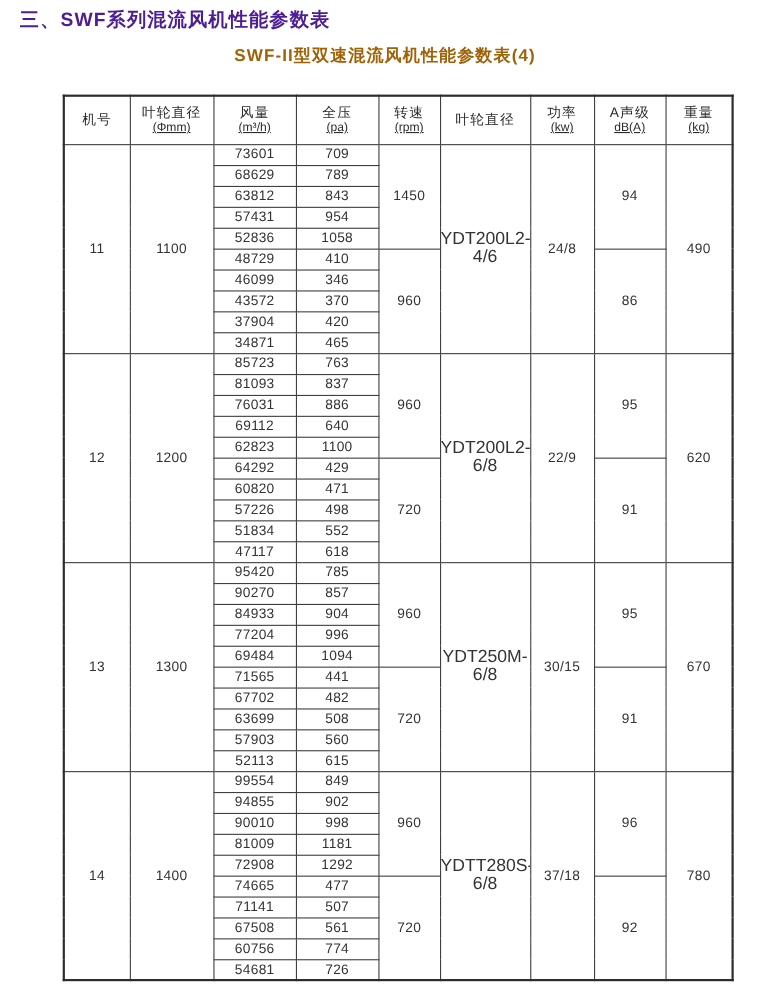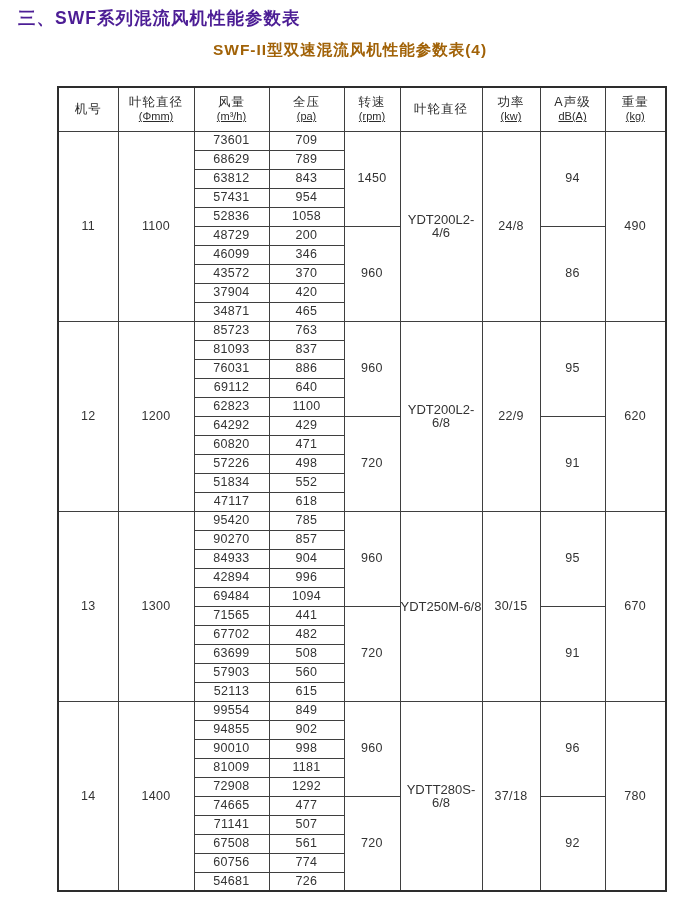--- a/index.html
+++ b/index.html
@@ -79,21 +79,21 @@
     letter-spacing: 0;
     text-decoration: underline;
   }
   th .h-unit:empty { display: none; }
   td {
     font-size: 12.5px;
     color: #333333;
     letter-spacing: 0.3px;
     line-height: 1;
   }
-  td.cell-motor { font-size: 13px; letter-spacing: 0; }
+  td.cell-motor { font-size: 16px; letter-spacing: 0; }
 </style>
 </head>
 <body>
 
 <div class="page">
 
   <div class="section-title">三、SWF系列混流风机性能参数表</div>
 
   <div class="table-title">SWF-II型双速混流风机性能参数表(4)</div>
 
@@ -173,21 +173,21 @@
           <tr>
             <td>57431</td>
             <td>954</td>
           </tr>
           <tr>
             <td>52836</td>
             <td>1058</td>
           </tr>
           <tr>
             <td>48729</td>
-            <td>200</td>
+            <td>410</td>
             <td rowspan="5">960</td>
             <td rowspan="5">86</td>
           </tr>
           <tr>
             <td>46099</td>
             <td>346</td>
           </tr>
           <tr>
             <td>43572</td>
             <td>370</td>
@@ -262,21 +262,21 @@
           </tr>
           <tr>
             <td>90270</td>
             <td>857</td>
           </tr>
           <tr>
             <td>84933</td>
             <td>904</td>
           </tr>
           <tr>
-            <td>42894</td>
+            <td>77204</td>
             <td>996</td>
           </tr>
           <tr>
             <td>69484</td>
             <td>1094</td>
           </tr>
           <tr>
             <td>71565</td>
             <td>441</td>
             <td rowspan="5">720</td>

